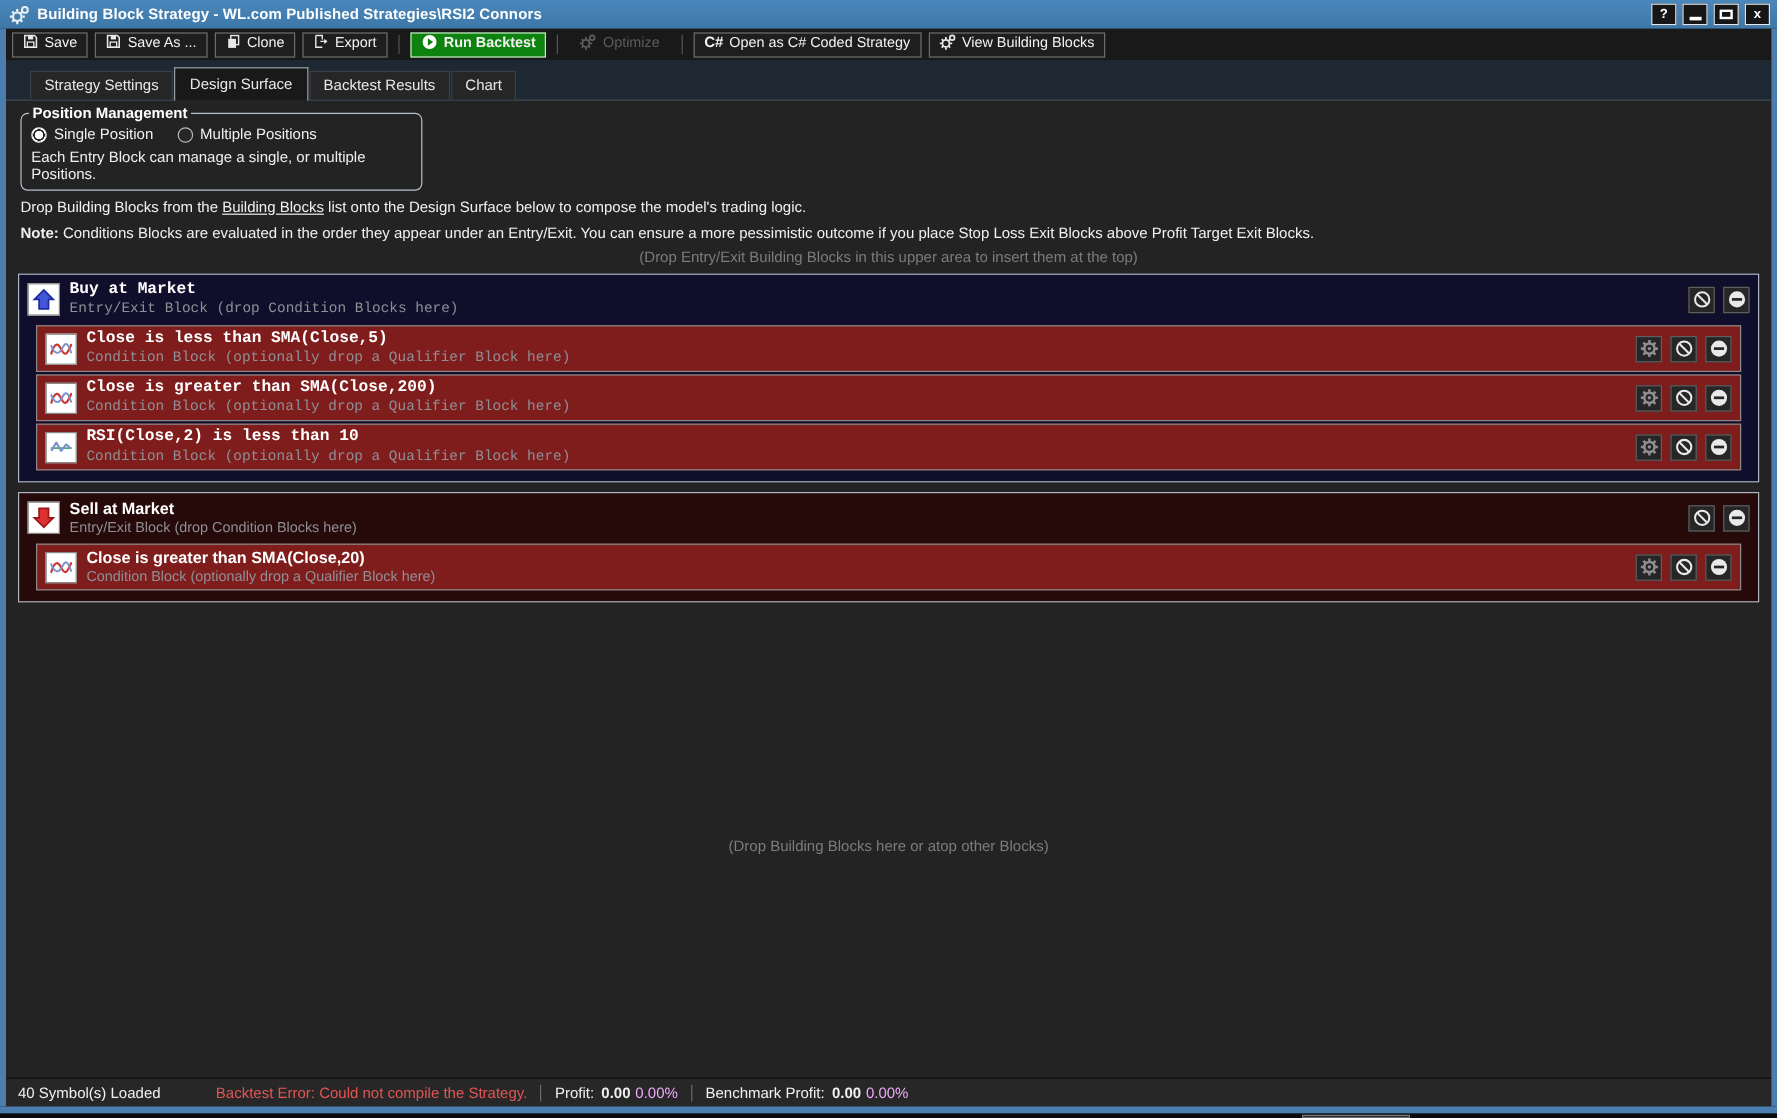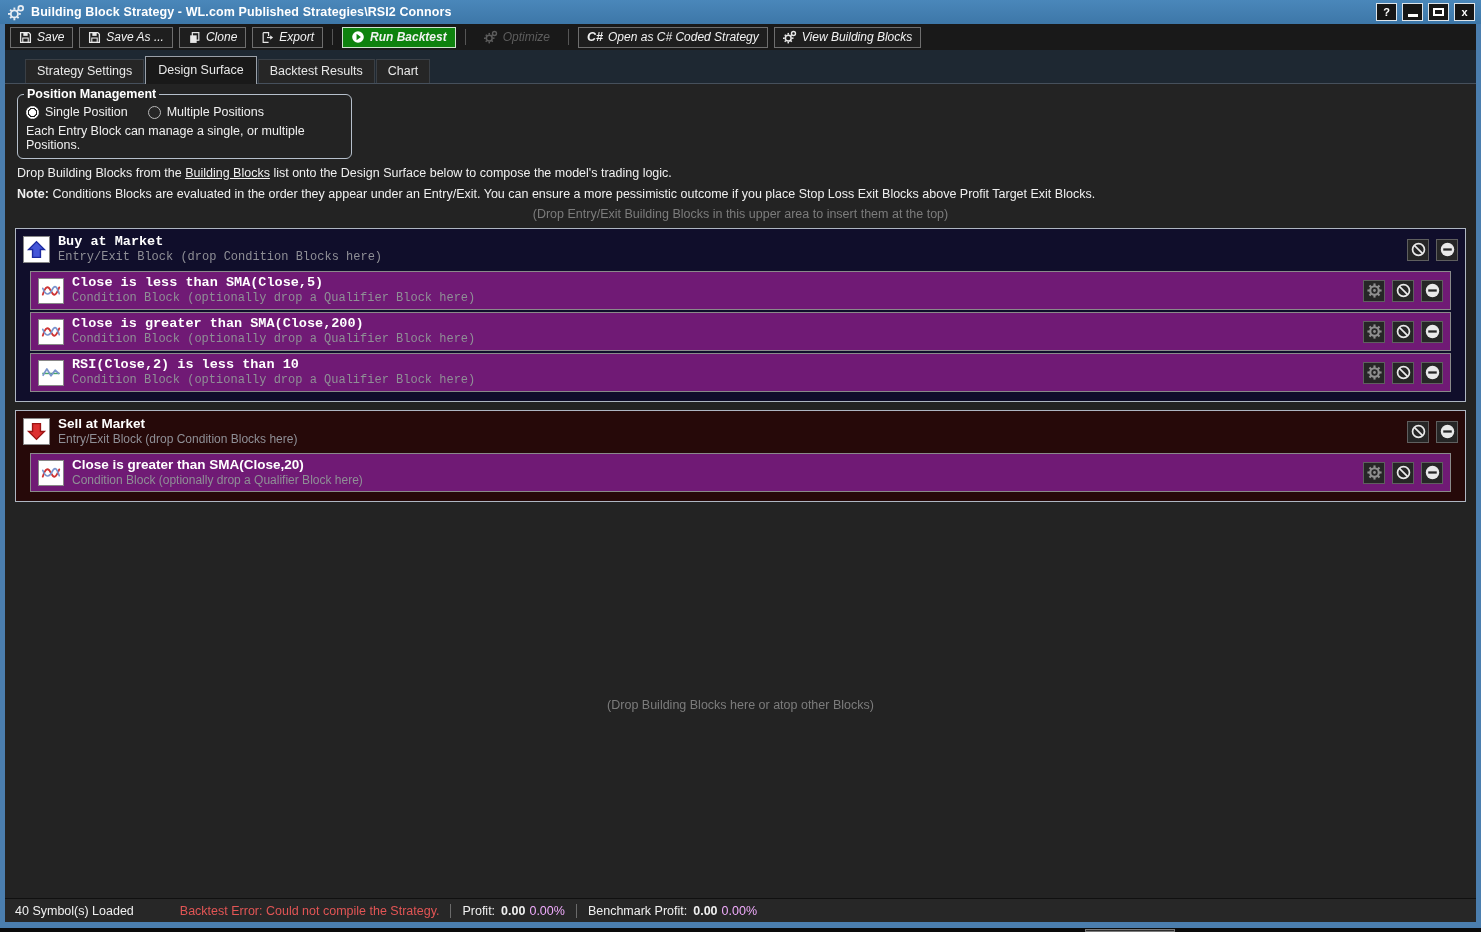--- a/index.html
+++ b/index.html
@@ -20,23 +20,23 @@
   .winbtn .minbar { width:10px; height:3px; background:#fff; margin-top:7px; }
   .winbtn .maxbox { width:11px; height:8px; border:2px solid #fff; }
 
   
   .frame { flex:1; display:flex; flex-direction:column;
            border-left:5px solid #4b7eae; border-right:5px solid #4b7eae; }
 
   
   .toolbar { height:26px; background:#191919; display:flex; align-items:center;
              padding:0 5px; gap:6px; flex:0 0 auto; }
-  .tbtn { height:21px; display:inline-flex; align-items:center; gap:5px;
+  .tbtn { height:21px; display:inline-flex; align-items:flex-start; gap:5px;
           background:#1e1e1e; border:1px solid #6e6e6e; color:#f2f2f2;
-          font-size:12px; padding:0 8px; white-space:nowrap;font-style:italic; }
+          font-size:12px; padding:0 8px; white-space:nowrap; }
   .tbtn svg { flex:0 0 auto; }
   .tbtn.run { background:#0e820e; border:1px solid #cfe3cf; font-weight:600; }
   .tbtn.disabled { background:transparent; border:1px solid transparent; color:#5d5d5d; }
   .tsep { width:1px; height:16px; background:#555; margin:0 3px; }
   .csharp-glyph { font-weight:bold; font-size:12.5px; }
 
   
   .tabstrip { height:34px; background:#1e2832; display:flex; align-items:flex-end;
               padding-left:20px; border-bottom:1px solid #46505c; flex:0 0 auto; }
   .tab { font-size:12.5px; color:#e8e8e8; background:#262626; padding:4px 11px 5px;
@@ -71,21 +71,21 @@
   .block-head { display:flex; align-items:center; padding:5px 7px 6px; }
   .block-icon { width:27px; height:27px; background:#fff; border:1px solid #888;
                 display:flex; align-items:center; justify-content:center; flex:0 0 auto; }
   .block-texts { margin-left:8px; }
   .block-title { font-size:13.5px; font-weight:bold; color:#fff; line-height:16px; }
   .block-sub { font-size:12px; color:#8f8f96; line-height:15px; }
   .block-actions { margin-left:auto; display:flex; gap:7px; }
   .abtn { width:22px; height:22px; background:#262626; border:1px solid #5f5f5f;
           display:flex; align-items:center; justify-content:center; }
 
-  .cond-row { margin:0 14px 2px; border:1px solid #8a8a8a; background:#701a75;
+  .cond-row { margin:0 14px 2px; border:1px solid #8a8a8a; background:#7f1d1d;
               display:flex; align-items:center; padding:3px 7px; }
   .cond-row .block-icon { width:26px; height:26px; }
 
   .drop-area-hint { position:absolute; top:614px; left:0; width:100%;
                     text-align:center; font-size:12.5px; color:#7c7c7c; }
 
   
   .statusbar { height:24px; background:#272727; border-top:1px solid #101010;
                display:flex; align-items:center; padding:0 10px; font-size:12.5px;
                color:#f0f0f0; flex:0 0 auto; }

